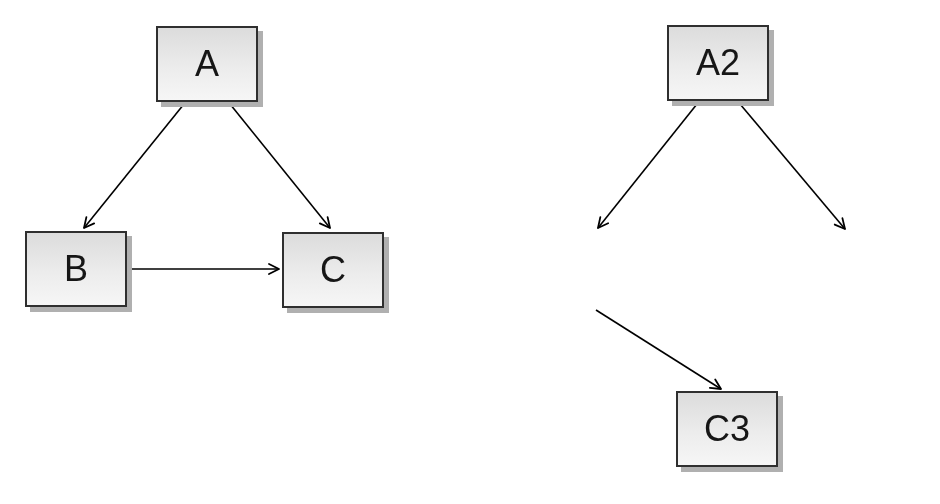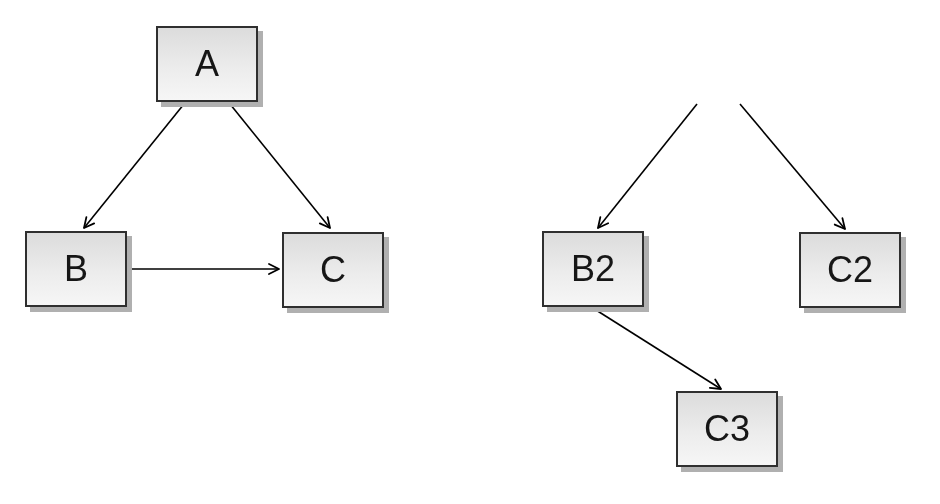--- a/index.html
+++ b/index.html
@@ -82,23 +82,20 @@
   <div class="node pos-A">
     <span class="node-label">A</span>
   </div>
   <div class="node pos-B">
     <span class="node-label">B</span>
   </div>
   <div class="node pos-C">
     <span class="node-label">C</span>
   </div>
 
-  <div class="node pos-B2">
-    <span class="node-label">B2</span>
-  </div>
-  <div class="node pos-C2">
-    <span class="node-label">C2</span>
+  <div class="node pos-A2">
+    <span class="node-label">A2</span>
   </div>
   <div class="node pos-C3">
     <span class="node-label">C3</span>
   </div>
 
 </div>
 
 </body></html>

